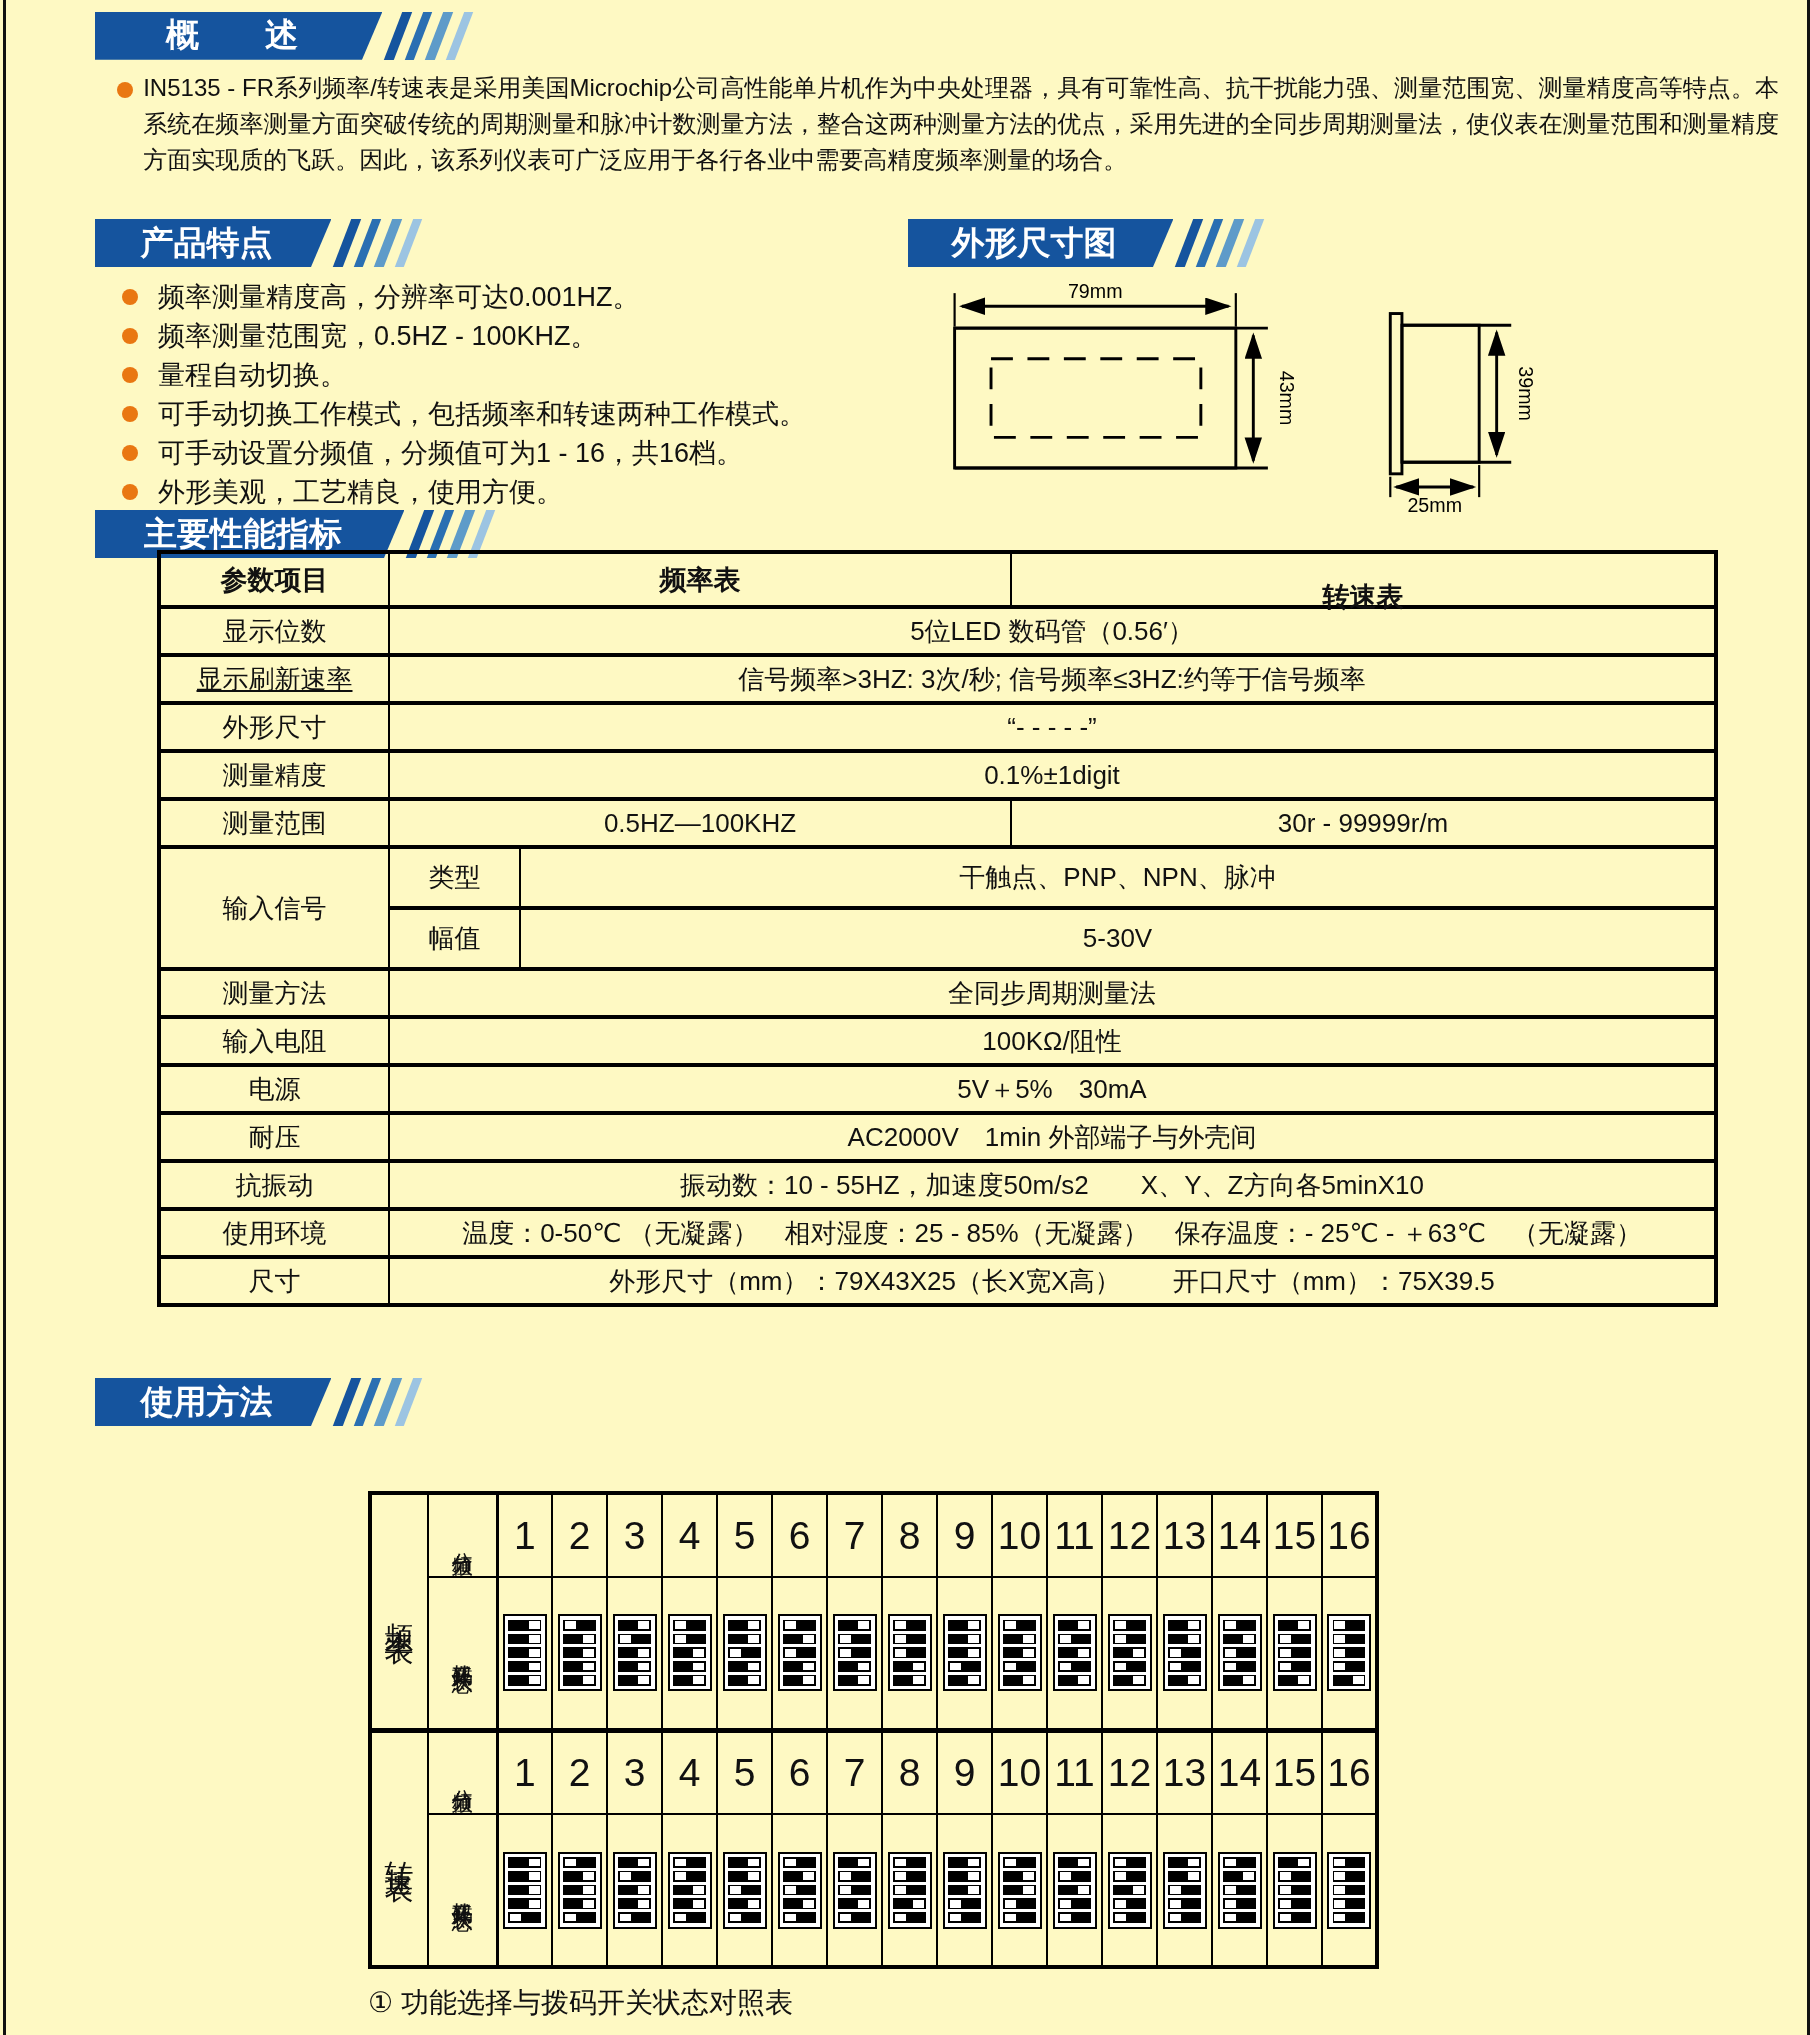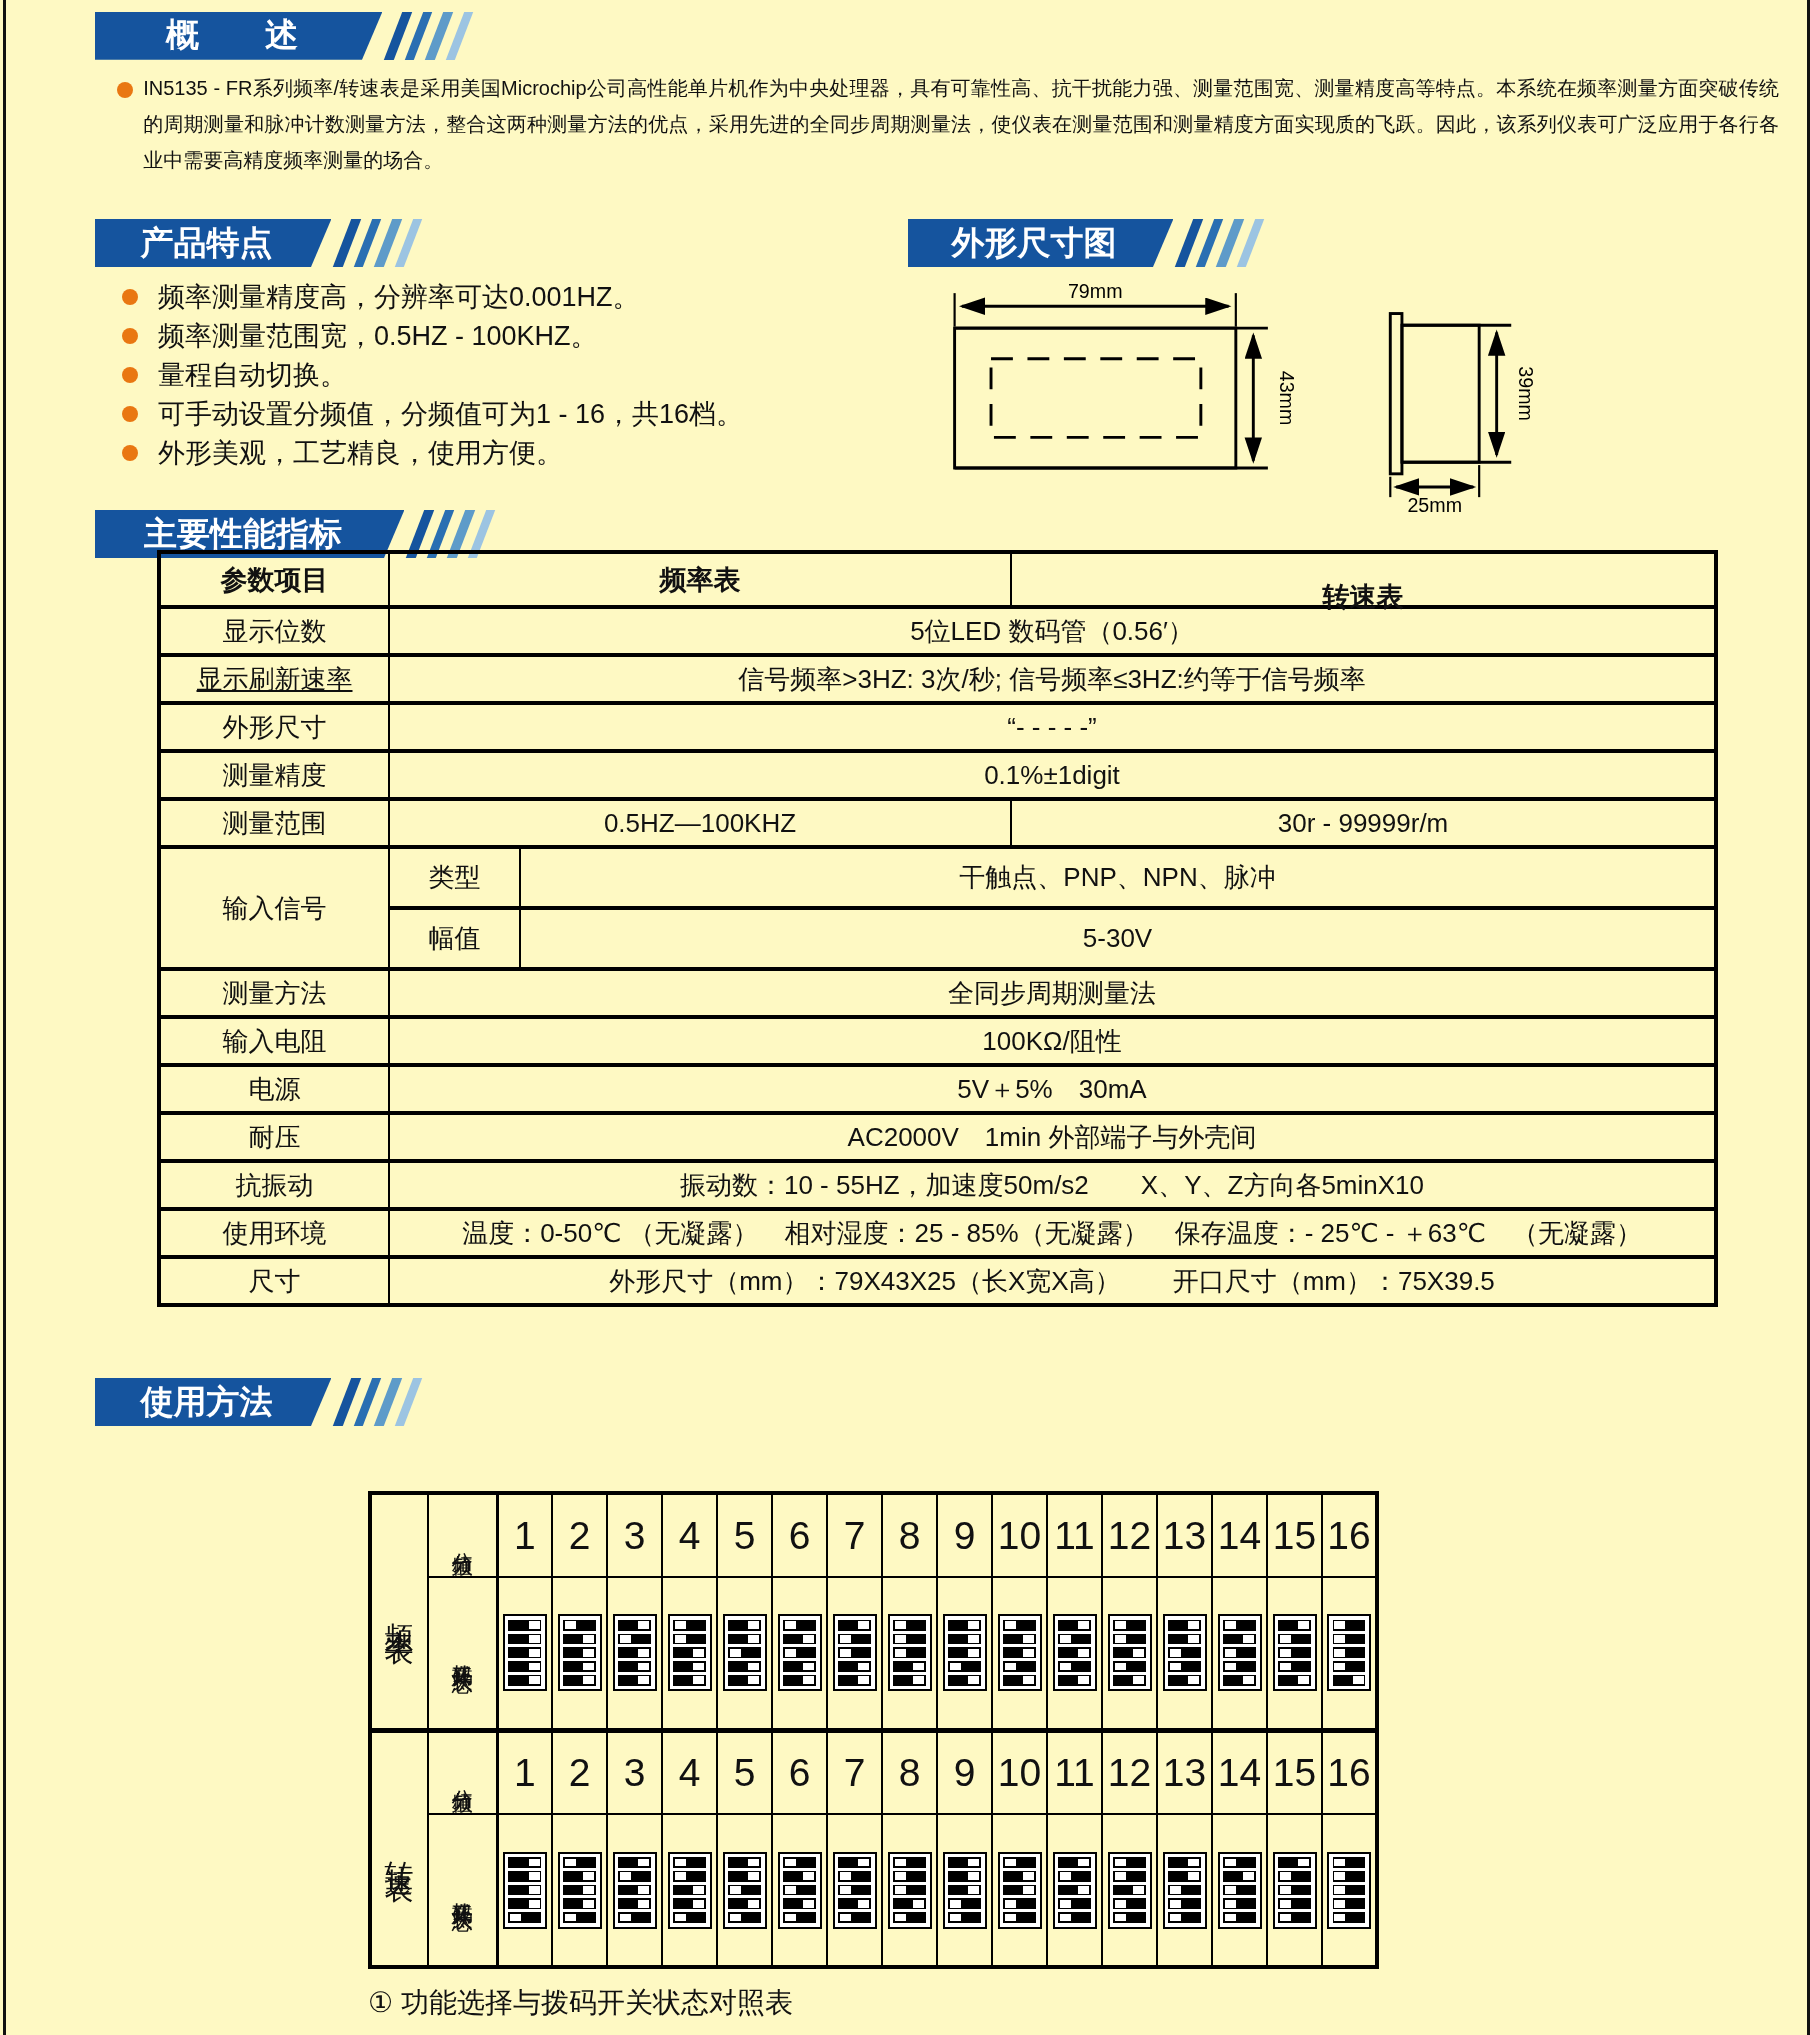--- a/index.html
+++ b/index.html
@@ -18,21 +18,21 @@
   .stripes i:nth-child(1){background:#15549E;}
   .stripes i:nth-child(2){background:#2A6FB2;}
   .stripes i:nth-child(3){background:#5E9BC9;}
   .stripes i:nth-child(4){background:#9CC4E2;}
 
   .dot{width:16px;height:16px;border-radius:50%;background:#E97712;flex:0 0 16px;}
 
   
   .overview{position:absolute;left:117px;top:70px;width:1662px;display:flex;gap:10.2px;}
   .overview .dot{margin-top:11.7px;}
-  .overview p{margin:0;font-size:20px;line-height:36px;text-align:justify;}
+  .overview p{margin:0;font-size:24px;line-height:36px;text-align:justify;}
 
   
   .features{position:absolute;left:122px;top:277px;width:729px;list-style:none;margin:0;padding:0;}
   .features li{display:flex;align-items:center;gap:20px;height:39px;font-size:27px;}
 
   
   .dimsvg{position:absolute;left:924px;top:271px;}
 
   
   .spec-table{position:absolute;left:157px;top:550px;border-collapse:collapse;table-layout:fixed;width:1556px;
@@ -108,20 +108,24 @@
         <span class="dot"></span>
         <span>频率测量精度高，分辨率可达0.001HZ。</span>
       </li>
       <li>
         <span class="dot"></span>
         <span>频率测量范围宽，0.5HZ - 100KHZ。</span>
       </li>
       <li>
         <span class="dot"></span>
         <span>量程自动切换。</span>
+      </li>
+      <li>
+        <span class="dot"></span>
+        <span>可手动切换工作模式，包括频率和转速两种工作模式。</span>
       </li>
       <li>
         <span class="dot"></span>
         <span>可手动设置分频值，分频值可为1 - 16，共16档。</span>
       </li>
       <li>
         <span class="dot"></span>
         <span>外形美观，工艺精良，使用方便。</span>
       </li>
     </ul>

